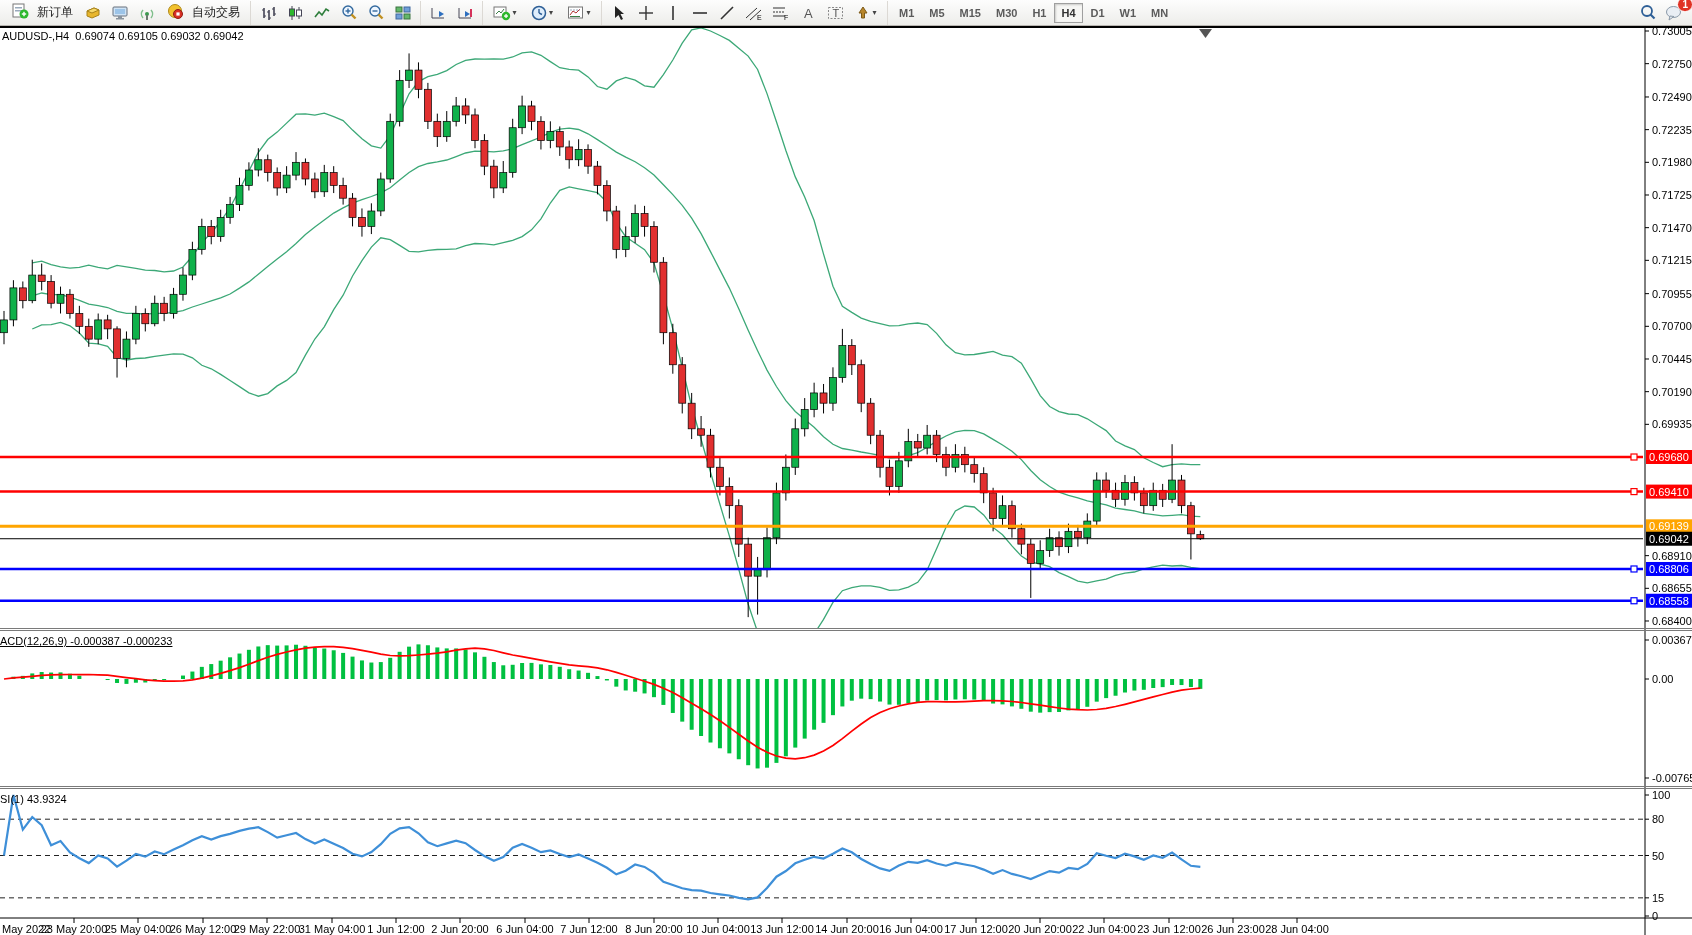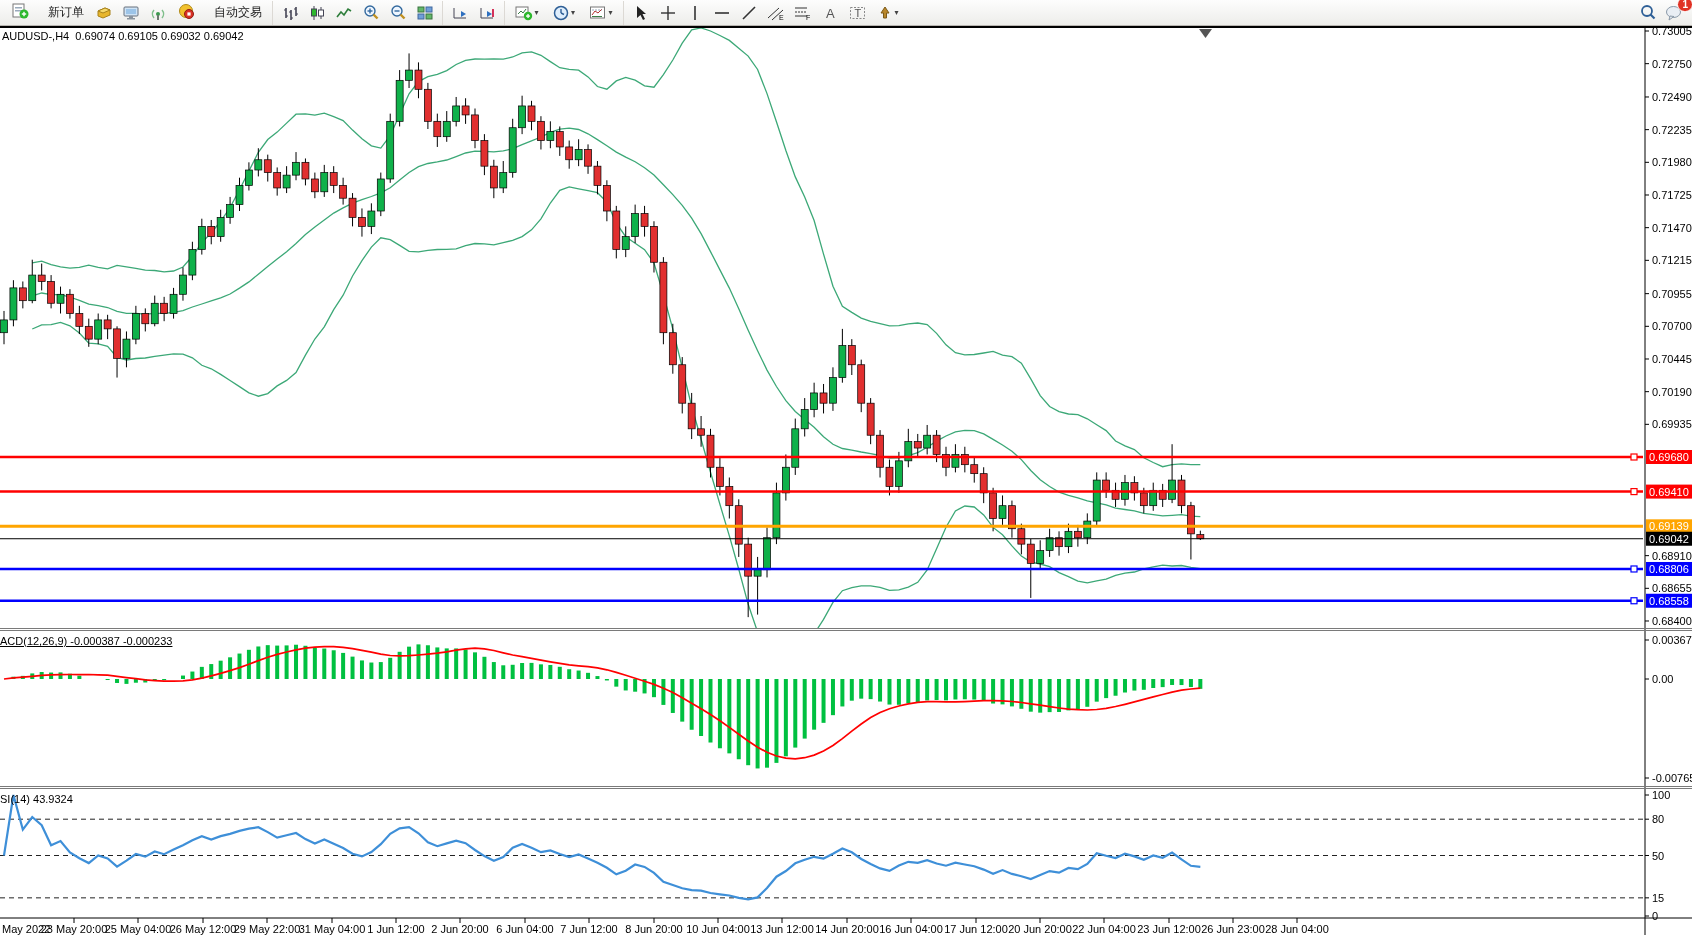--- a/index.html
+++ b/index.html
@@ -6,21 +6,21 @@
   body{width:1692px;height:935px;position:relative;overflow:hidden;background:#fff;
        font-family:"Liberation Sans",sans-serif;}
   
   #toolbar{position:absolute;left:0;top:0;width:1692px;height:26px;box-sizing:border-box;
     background:linear-gradient(#fdfdfd,#ededea);border-bottom:1px solid #b8b5b0;
     display:flex;align-items:center;padding:0 2px;z-index:5;}
   .grp{display:flex;align-items:center;gap:1px;padding:0 4px;height:24px;border-left:1px solid #dcd9d4;}
   .grp:first-child{border-left:none;}
   .tbb{width:24px;height:21px;display:flex;align-items:center;justify-content:center;
     background:transparent;border:1px solid transparent;border-radius:2px;cursor:default;padding:0;}
-  .tbtn{display:flex;align-items:center;gap:19px;height:21px;padding:0 5px;background:transparent;
+  .tbtn{display:flex;align-items:center;gap:8px;height:21px;padding:0 5px;background:transparent;
     border:1px solid transparent;border-radius:2px;font:12px "Liberation Sans",sans-serif;color:#222;cursor:default;}
   .caret{font-size:8px;color:#444;margin-left:1px;}
   .tf{font:bold 11px "Liberation Sans",sans-serif;color:#5b5b5b;padding:3px 6px;border:1px solid transparent;cursor:default;}
   .tf.active{background:#f6f6f4;border:1px solid #9f9f9f;box-shadow:inset 1px 1px 2px rgba(0,0,0,.18);color:#333;}
   .spacer{flex:1;}
   .badge{position:absolute;top:-5px;right:-7px;background:#e03224;color:#fff;font:bold 10px "Liberation Sans",sans-serif;
     border-radius:8px;padding:1px 4px;border:1px solid #fff;}
   .bubwrap{position:relative;width:24px;height:21px;display:flex;align-items:center;justify-content:center;}
   
   .ovl{position:absolute;font:11px "Liberation Sans",sans-serif;color:#000;white-space:pre;z-index:3;text-align:center;}
@@ -236,20 +236,31 @@
         </svg>
     </span>
     <span class="tbb" style="width:32px">
       <svg width="16" height="16">
           <polygon points="8,2 12,8 9.5,8 9.5,13 6.5,13 6.5,8 4,8" fill="#b8862a" stroke="#7c5a18"></polygon>
         </svg>
       <span class="caret">▾</span>
     </span>
   </div>
 
+  <div class="grp">
+    <span class="tf">M1</span>
+    <span class="tf">M5</span>
+    <span class="tf">M15</span>
+    <span class="tf">M30</span>
+    <span class="tf">H1</span>
+    <span class="tf active">H4</span>
+    <span class="tf">D1</span>
+    <span class="tf">W1</span>
+    <span class="tf">MN</span>
+  </div>
 
   <div class="spacer"></div>
 
   <div class="grp" style="border-left:none">
     <span class="tbb">
       <svg width="18" height="17">
           <circle cx="8" cy="7" r="5" fill="none" stroke="#2e5f96" stroke-width="1.8"></circle>
           <line x1="11.5" y1="10.5" x2="15.5" y2="14.5" stroke="#2e5f96" stroke-width="2.2"></line>
         </svg>
     </span>
@@ -783,13 +794,13 @@
     <line x1="1169" y1="918" x2="1169" y2="923" stroke="#000"></line>
     <text x="1169" y="933" font-family="Liberation Sans, sans-serif" font-size="11" fill="#000" text-anchor="middle">23 Jun 12:00</text>
     <line x1="1233" y1="918" x2="1233" y2="923" stroke="#000"></line>
     <text x="1233" y="933" font-family="Liberation Sans, sans-serif" font-size="11" fill="#000" text-anchor="middle">26 Jun 23:00</text>
     <line x1="1297" y1="918" x2="1297" y2="923" stroke="#000"></line>
     <text x="1297" y="933" font-family="Liberation Sans, sans-serif" font-size="11" fill="#000" text-anchor="middle">28 Jun 04:00</text>
   </svg>
 
 <div class="ovl" style="left:2px;top:30px;">AUDUSD-,H4  0.69074 0.69105 0.69032 0.69042</div>
 <div class="ovl" style="left:0px;top:635px;text-decoration:underline;">ACD(12,26,9) -0.000387 -0.000233</div>
-<div class="ovl" style="left:0px;top:793px;">SI(14) 43.9324</div>
+<div class="ovl" style="left:0px;top:793px;">SI(1) 43.9324</div>
 
 </body></html>

